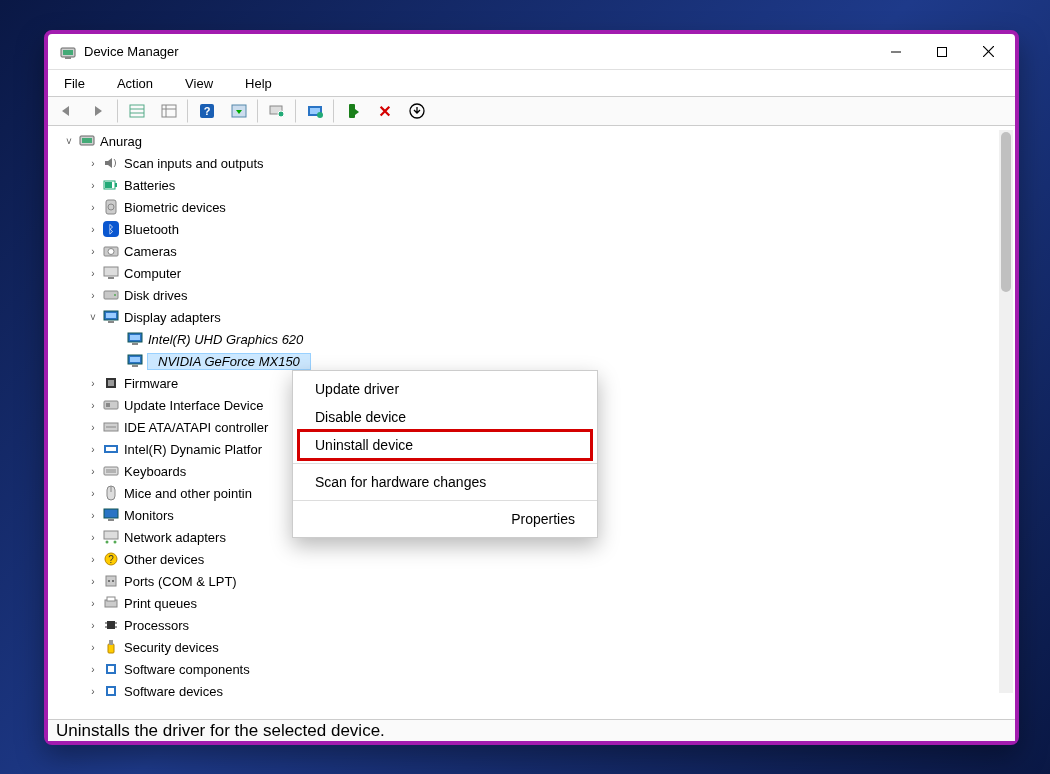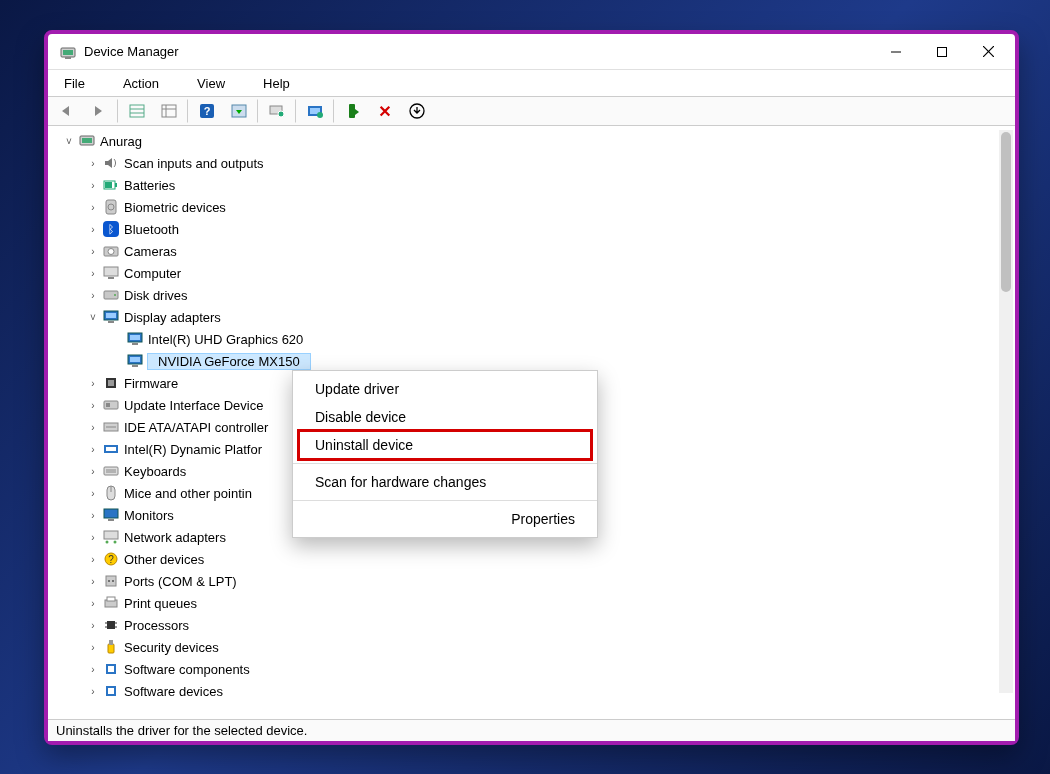--- a/index.html
+++ b/index.html
@@ -38,21 +38,21 @@
   }
   .titlebar .title { flex: 0 0 auto; font-size: 13px; color: #000; }
   .titlebar .spacer { flex: 1; }
   .win-ctrl { width: 46px; height: 30px; display:flex; align-items:center; justify-content:center; font-size:13px; color:#000; }
   .menubar {
     height: 26px;
     display: flex; align-items: center;
     padding: 0 6px;
     font-size: 13px;
     color:#000;
-    gap: 18px;
+    gap: 12px;
   }
   .menubar .menu-item { padding: 2px 10px; }
   .toolbar {
     height: 30px;
     border-top:1px solid #ccc;
     border-bottom:1px solid #ccc;
     background: #fafafa;
     display:flex; align-items:center;
     padding: 0 4px;
     gap: 2px;
@@ -78,21 +78,21 @@
   .node { display:flex; align-items:center; height:22px; white-space:nowrap; }
   .node .expander {
     width: 14px; height:14px; display:inline-flex; align-items:center; justify-content:center;
     color:#555; font-size:10px; margin-right:2px;
   }
   .node .expander.empty { visibility:hidden; }
   .node .icon { width:18px; height:18px; margin-right:4px; display:inline-flex; align-items:center; justify-content:center; font-size:14px; }
   .node.selected .label { background:#cce8ff; outline:1px solid #99d1ff; padding:0 10px; }
   .lvl0 { padding-left: 8px; }
   .lvl1 { padding-left: 32px; }
-  .lvl2 { padding-left: 56px; }
+  .lvl2 { padding-left: 56px; font-style: italic; }
   .context-menu {
     position:absolute;
     left: 238px; top: 240px;
     width: 306px;
     background:#fff;
     border:1px solid #ccc;
     box-shadow: 0 8px 20px rgba(0,0,0,0.28);
     padding: 4px 0;
     font-size:14px;
     z-index: 10;
@@ -109,21 +109,21 @@
     position: relative;
     z-index:2;
     margin: 0 6px;
     padding: 6px 16px;
   }
   .statusbar {
     height: 22px;
     border-top:1px solid #ccc;
     display:flex; align-items:center;
     padding: 0 8px;
-    font-size:13px;
+    font-size:17px;
     background:#fafafa;
   }
   .scrollbar-decor {
     position:absolute; right:2px; top:4px; width:14px; height:calc(100% - 30px);
     background:#f0f0f0;
     display:flex; flex-direction:column; align-items:center;
   }
   .scrollbar-decor .thumb {
     width:10px; background:#c0c0c0; border-radius:5px; flex:0 0 160px; margin-top:2px;
   }

